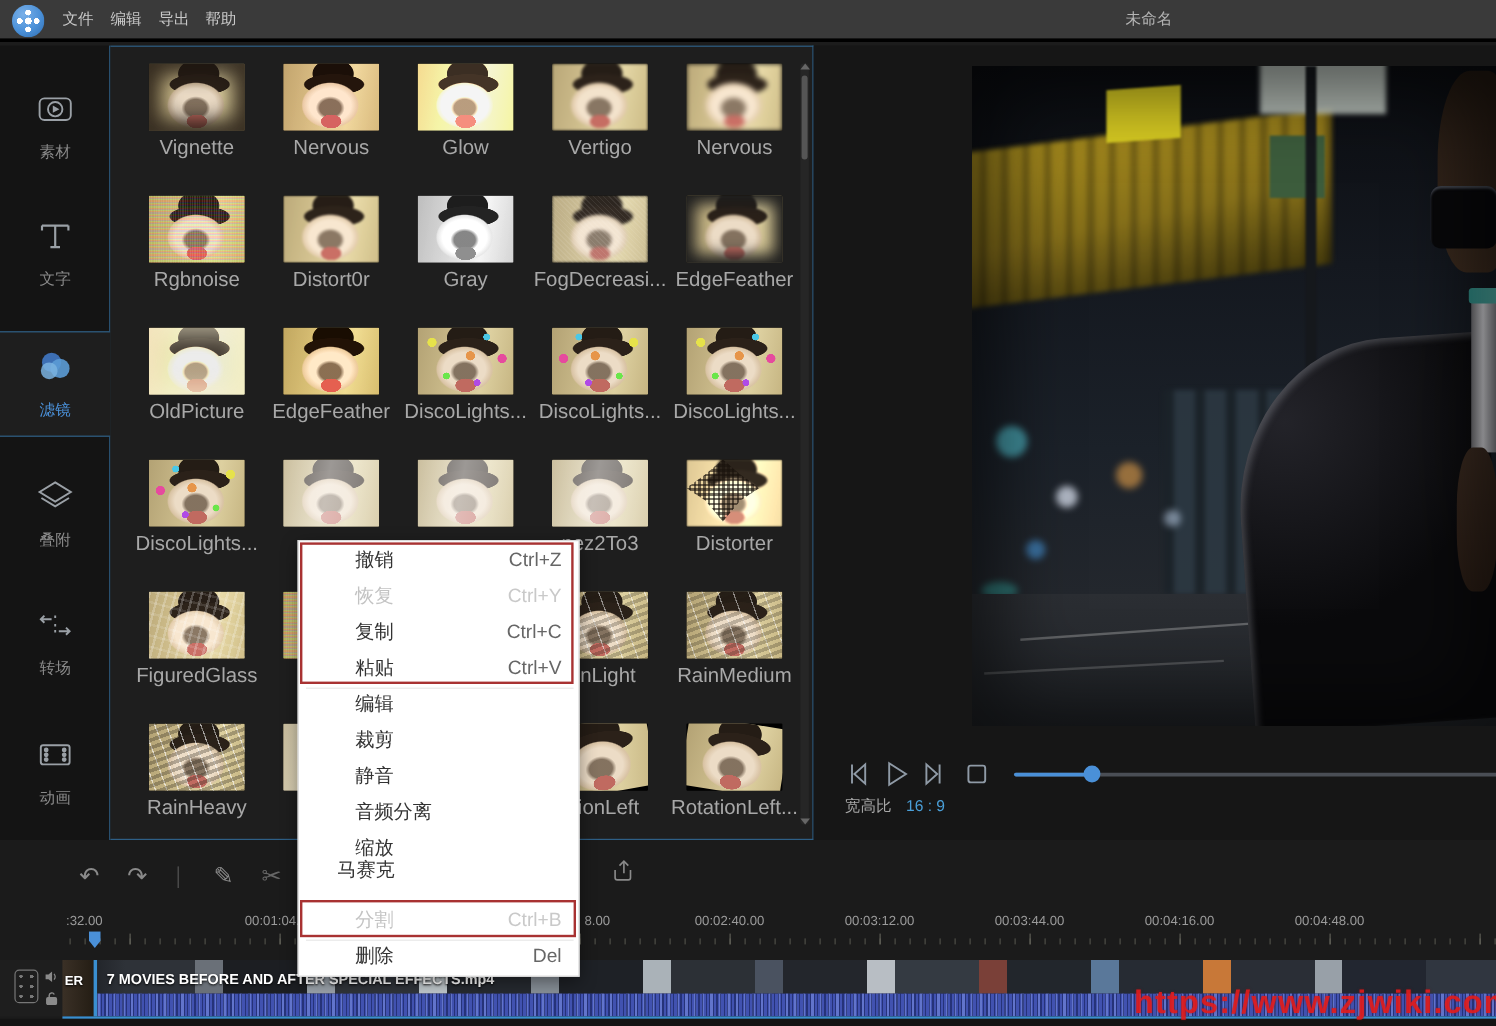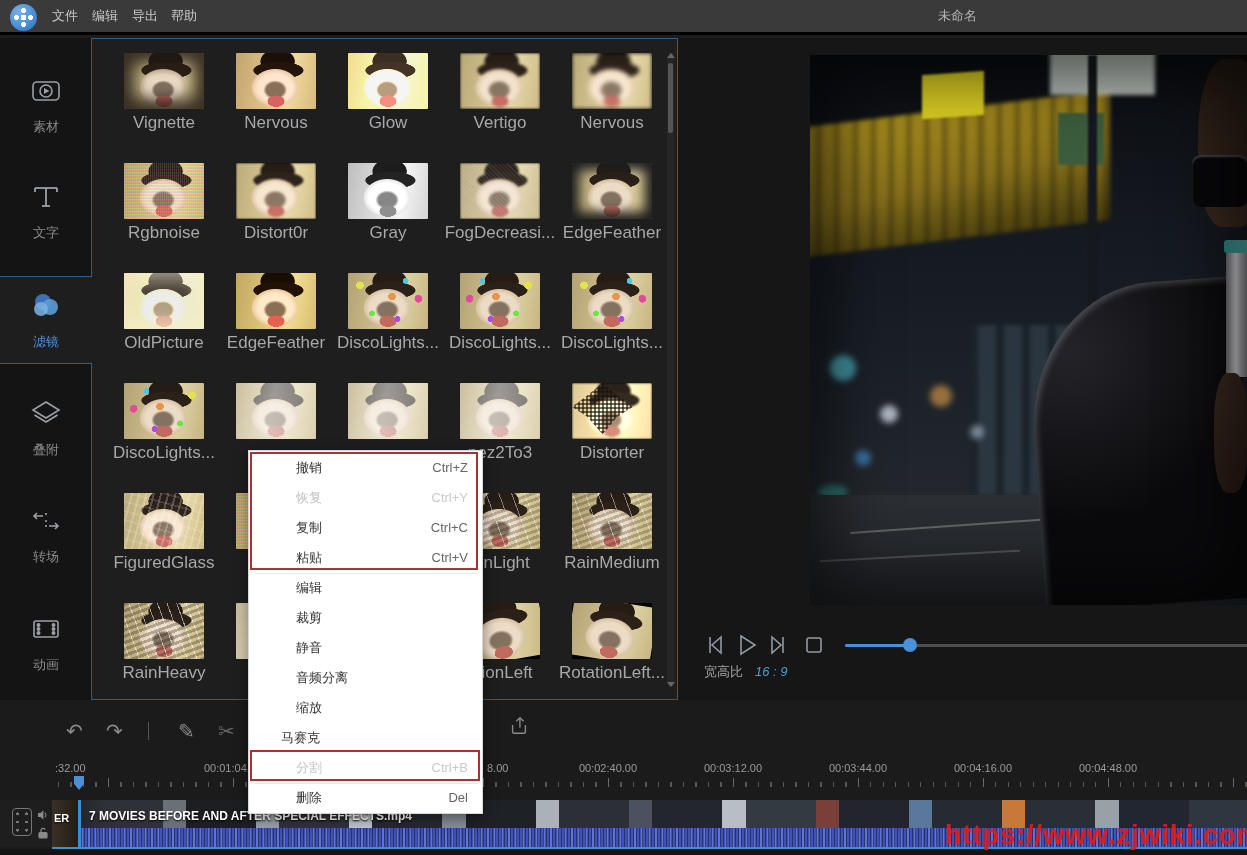--- a/index.html
+++ b/index.html
@@ -122,21 +122,21 @@
   .sc-hand{left:404px;top:318px;width:34px;height:120px;background:linear-gradient(180deg,#3a2a20,#2a1d15);border-radius:40%;}
   .sc-vig{inset:0;box-shadow:inset 0 0 60px 25px rgba(0,0,0,.55);}
 
   .transport{position:absolute;left:0;top:590px;width:569px;height:36px;color:#8f9aa6;}
   .t-btn{position:absolute;top:4px;width:26px;height:26px;cursor:pointer;}
   .t-btn svg{width:26px;height:26px;}
   .seek{position:absolute;left:167px;top:16px;width:405px;height:3px;background:#4a4e55;border-radius:2px;cursor:pointer;}
   .seek-fill{position:absolute;left:0;top:0;height:3px;background:#4a90d8;border-radius:2px;}
   .seek-knob{position:absolute;top:-6px;width:14px;height:14px;border-radius:50%;background:#4a90d8;}
   .aspect-row{position:absolute;left:26px;top:625px;font-size:13px;color:#a8a8a8;}
-  .aspect-value{color:#4a9fd8;margin-left:12px;font-style:italic;}
+  .aspect-value{color:#4a9fd8;margin-left:12px;}
 
   
   .timeline{position:absolute;left:0;top:700px;width:1247px;height:155px;background:#1b1b1b;}
   .tl-toolbar{position:absolute;left:0;top:8px;width:1247px;height:48px;color:#8a8a8a;}
   .tl-icon{position:absolute;top:10px;font-size:20px;line-height:26px;color:#8a8a8a;cursor:pointer;}
   .tl-sep{position:absolute;top:14px;width:1px;height:18px;background:#555;}
   .tl-icon svg{width:22px;height:22px;}
   .ruler{position:absolute;left:0;top:58px;width:1247px;height:34px;}
   .ruler-label{position:absolute;top:4px;font-size:11px;color:#9a9a9a;white-space:nowrap;}
   .ticks-minor{position:absolute;left:52px;right:0;top:24px;height:5px;
@@ -176,21 +176,21 @@
        radial-gradient(circle 1.5px at 25% 82%, #777 95%,transparent),
        radial-gradient(circle 1.5px at 75% 18%, #777 95%,transparent),
        radial-gradient(circle 1.5px at 75% 50%, #777 95%,transparent),
        radial-gradient(circle 1.5px at 75% 82%, #777 95%,transparent);}
   .mini{position:absolute;width:12px;height:12px;color:#8a8a8a;}
   .mini svg{width:12px;height:12px;}
 
   
   .ctx-menu{position:absolute;left:248px;top:450px;width:235px;height:364px;background:#fff;border:1px solid #d8d8d8;
      box-shadow:0 4px 14px rgba(0,0,0,.45);z-index:50;}
-  .ctx-item{position:absolute;left:0;width:235px;height:30px;line-height:30px;font-size:13px;color:#333;padding-left:47px;cursor:pointer;}
+  .ctx-item{position:absolute;left:0;width:235px;height:30px;line-height:30px;font-size:16px;color:#333;padding-left:47px;cursor:pointer;}
   .ctx-item .sc-key{position:absolute;right:16px;color:#666;text-align:center;}
   .ctx-item.disabled{color:#c3c3c3;cursor:default;}
   .ctx-item.disabled .sc-key{color:#c9c9c9;}
   .ctx-sep{position:absolute;left:6px;width:223px;height:1px;background:#e8e8e8;}
   .anno-box{position:absolute;border:2px solid #a83232;z-index:60;pointer-events:none;}
 
   
   .watermark{position:absolute;left:945px;top:820px;z-index:70;font-size:27px;font-weight:bold;
      color:rgba(228,28,28,.88);letter-spacing:1px;text-shadow:0 0 2px rgba(160,10,10,.5);}
   .bottom-strip{position:absolute;left:0;top:849px;width:1247px;height:6px;background:#141414;}
@@ -572,21 +572,21 @@
       <div class="ctx-item" style="top: 2px;"><span>撤销</span><span class="sc-key">Ctrl+Z</span></div>
       <div class="ctx-item disabled" style="top: 32px;"><span>恢复</span><span class="sc-key">Ctrl+Y</span></div>
       <div class="ctx-item" style="top: 62px;"><span>复制</span><span class="sc-key">Ctrl+C</span></div>
       <div class="ctx-item" style="top: 92px;"><span>粘贴</span><span class="sc-key">Ctrl+V</span></div>
       <div class="ctx-sep" style="top: 122px;"></div>
       <div class="ctx-item" style="top: 122px;"><span>编辑</span></div>
       <div class="ctx-item" style="top: 152px;"><span>裁剪</span></div>
       <div class="ctx-item" style="top: 182px;"><span>静音</span></div>
       <div class="ctx-item" style="top: 212px;"><span>音频分离</span></div>
       <div class="ctx-item" style="top: 242px;"><span>缩放</span></div>
-      <div class="ctx-item" style="top: 272px; padding-left: 32px;"><span>马赛克</span></div>
+      <div class="ctx-item" style="top: 260px; padding-left: 32px;"><span>马赛克</span></div>
       <div class="ctx-item disabled" style="top: 302px;"><span>分割</span><span class="sc-key">Ctrl+B</span></div>
       <div class="ctx-sep" style="top: 332px;"></div>
       <div class="ctx-item" style="top: 332px;"><span>删除</span><span class="sc-key">Del</span></div>
     </div>
 
   <div class="anno-box" style="left:250px;top:452px;width:228px;height:118px;"></div>
   <div class="anno-box" style="left:250px;top:750px;width:230px;height:31px;"></div>
 
   <div class="watermark">https://www.zjwiki.com</div>
   <div class="bottom-strip"></div>

